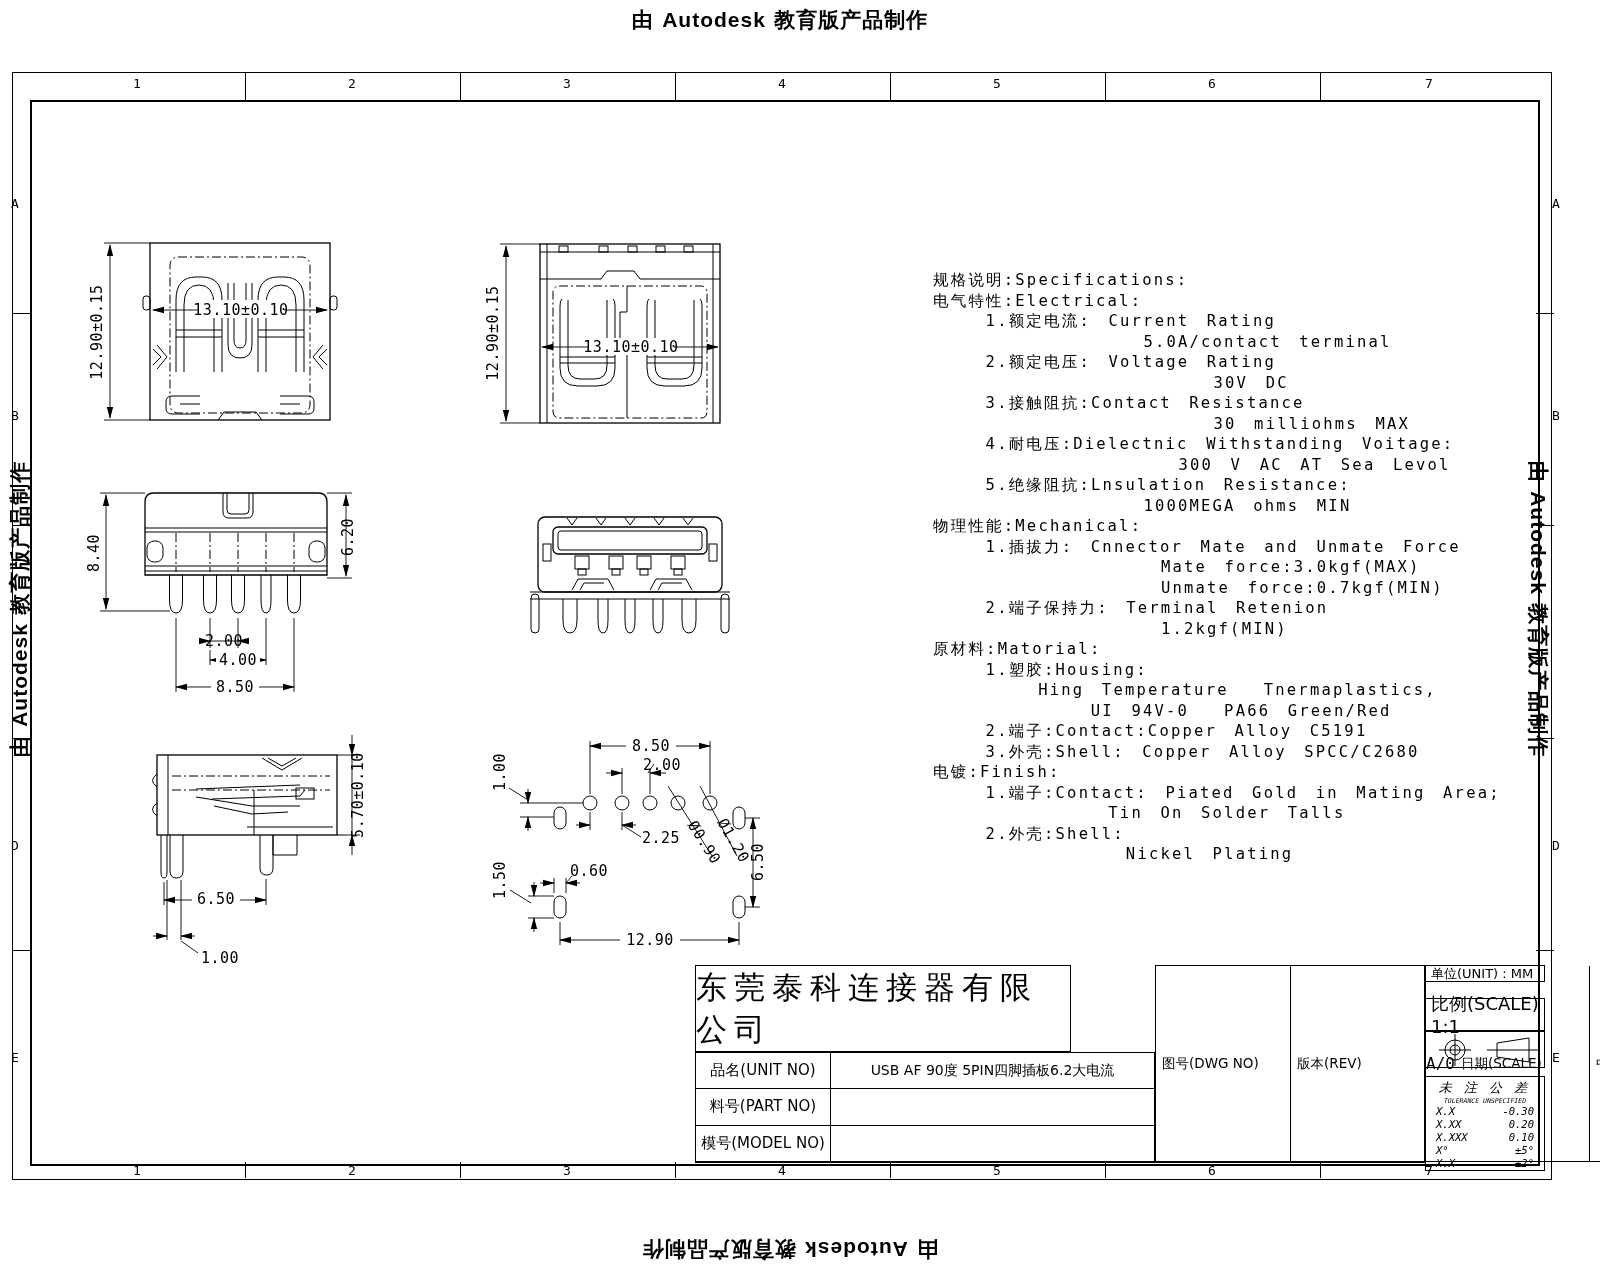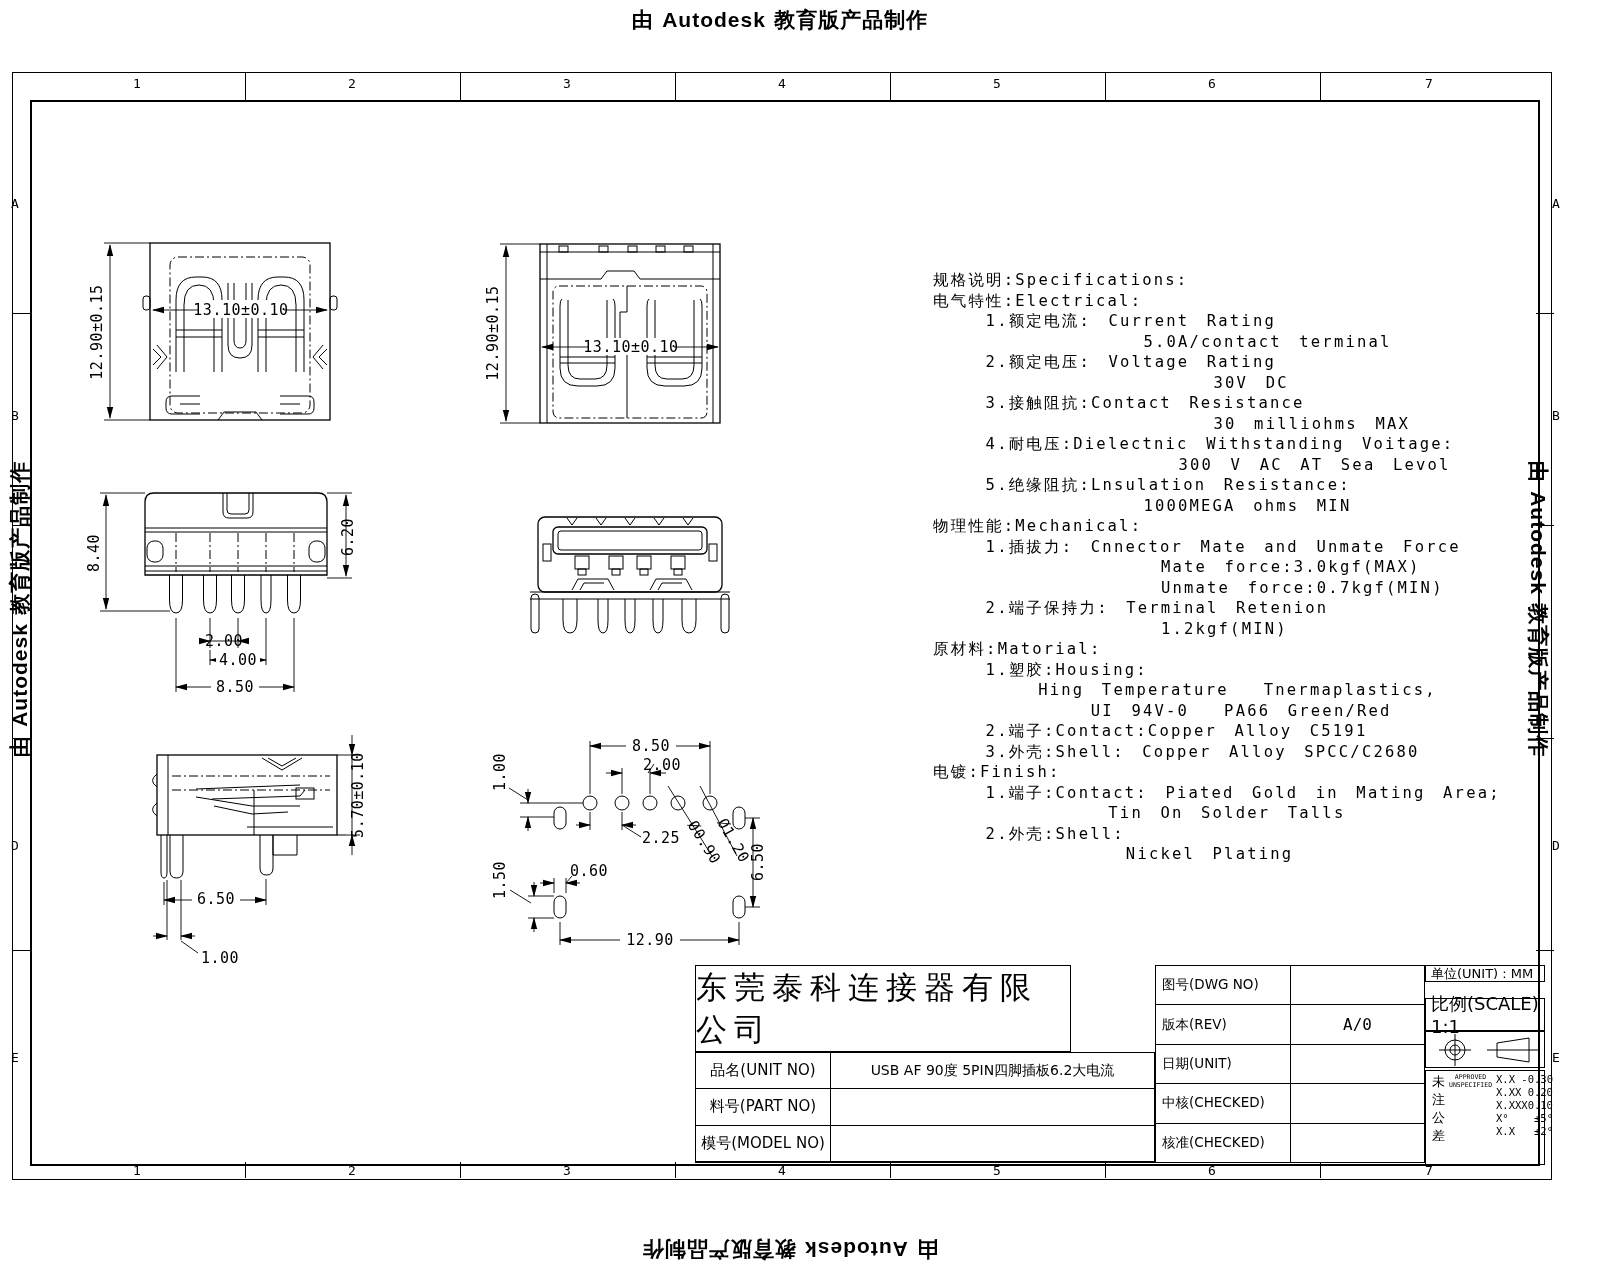--- a/index.html
+++ b/index.html
@@ -18,29 +18,29 @@
   .specs{left:933px;top:229px;width:520px;font-family:"DejaVu Sans Mono","DejaVu Sans",monospace;font-size:15.5px;letter-spacing:2.2px;word-spacing:6px;line-height:20.5px;white-space:pre;}
   .specs div{height:20.5px;}
   
   .tb{left:695px;top:965px;width:850px;height:198px;}
   .cell{position:absolute;border:1px solid #000;box-sizing:border-box;display:flex;align-items:center;}
   .company{left:0;top:0;width:376px;height:87px;justify-content:center;font-size:31px;letter-spacing:7px;}
   .tb-lcol{left:0;top:87px;width:460px;height:111px;border:1px solid #000;box-sizing:border-box;display:flex;flex-direction:column;}
   .tb-lrow{display:flex;height:37px;box-sizing:border-box;border-bottom:1px solid #000;flex:1;}
   .tb-lrow .lab{width:135px;border-right:1px solid #000;box-sizing:border-box;display:flex;align-items:center;justify-content:center;font-size:15px;}
   .tb-lrow .val{flex:1;display:flex;align-items:center;justify-content:center;font-size:14px;}
-  .tb-mcol{left:460px;top:0;width:270px;height:198px;border:1px solid #000;box-sizing:border-box;display:flex;flex-direction:column;}
+  .tb-mcol{left:460px;top:0;width:270px;height:198px;border:1px solid #000;box-sizing:border-box;display:flex;flex-direction:row;}
   .tb-mrow{display:flex;flex:1;box-sizing:border-box;border-bottom:1px solid #000;}
   .tb-mrow:last-child{border-bottom:none;}
   .tb-mrow .lab{width:135px;border-right:1px solid #000;box-sizing:border-box;display:flex;align-items:center;padding-left:6px;font-size:13.5px;}
   .tb-mrow .val{flex:1;display:flex;align-items:center;justify-content:center;font-size:16px;font-family:"DejaVu Sans Mono",monospace;}
   .unitcell{left:730px;top:0;width:120px;height:17px;padding-left:5px;font-size:13px;}
   .scalecell{left:730px;top:33px;width:120px;height:33px;padding-left:5px;font-size:18px;}
   .symcell{left:730px;top:66px;width:120px;height:37px;justify-content:center;}
-  .tolcell{left:730px;top:105px;width:120px;height:95px;justify-content:flex-start;align-items:stretch;padding:2px 6px;box-sizing:border-box;}
+  .tolcell{left:730px;top:111px;width:120px;height:95px;flex-direction:column;justify-content:flex-start;align-items:stretch;padding:2px 6px;box-sizing:border-box;font-style:italic;}
   .tol-title{font-size:13px;text-align:center;letter-spacing:4px;}
   .tol-sub{font-size:6.5px;text-align:center;font-family:"DejaVu Sans Mono",monospace;letter-spacing:0;}
   .tolrow{display:flex;justify-content:space-between;font-size:10.5px;font-family:"DejaVu Sans Mono",monospace;line-height:13px;padding:0 4px;}
   
   svg text{font-family:"DejaVu Sans Mono",monospace;font-size:15px;fill:#000;letter-spacing:0.5px;}
   .o{fill:none;stroke:#000;stroke-width:1.3;}
   .t{fill:none;stroke:#000;stroke-width:1;}
   .dd{fill:none;stroke:#000;stroke-width:1;stroke-dasharray:9 3 2 3;}
   .dim{fill:none;stroke:#000;stroke-width:0.9;}
   .wbg{fill:#fff;stroke:none;}
@@ -357,21 +357,21 @@
         <div class="lab">图号(DWG NO)</div>
         <div class="val"></div>
       </div>
 
       <div class="tb-mrow">
         <div class="lab">版本(REV)</div>
         <div class="val">A/0</div>
       </div>
 
       <div class="tb-mrow">
-        <div class="lab">日期(UNIT)</div>
+        <div class="lab">日期(SCALE)</div>
         <div class="val"></div>
       </div>
 
 
       <div class="tb-mrow">
         <div class="lab">中核(CHECKED)</div>
         <div class="val"></div>
       </div>
 
       <div class="tb-mrow">
@@ -388,21 +388,21 @@
         <circle cx="26" cy="16" r="10"></circle>
         <circle cx="26" cy="16" r="5"></circle>
         <path d="M10,16 H42 M26,0 V32"></path>
         <path d="M58,16 H110"></path>
         <path d="M68,9 L100,4 V28 L68,23 Z"></path>
       </g>
     </svg>
   </div>
   <div class="cell tolcell">
     <div class="tol-title">未 注 公 差</div>
-    <div class="tol-sub">APPROVED UNSPECIFIED</div>
+    <div class="tol-sub">TOLERANCE UNSPECIFIED</div>
     <div>
 
         <div class="tolrow">
           <span>X.X</span>
           <span>-0.30</span>
         </div>
 
         <div class="tolrow">
           <span>X.XX</span>
           <span>0.20</span>

